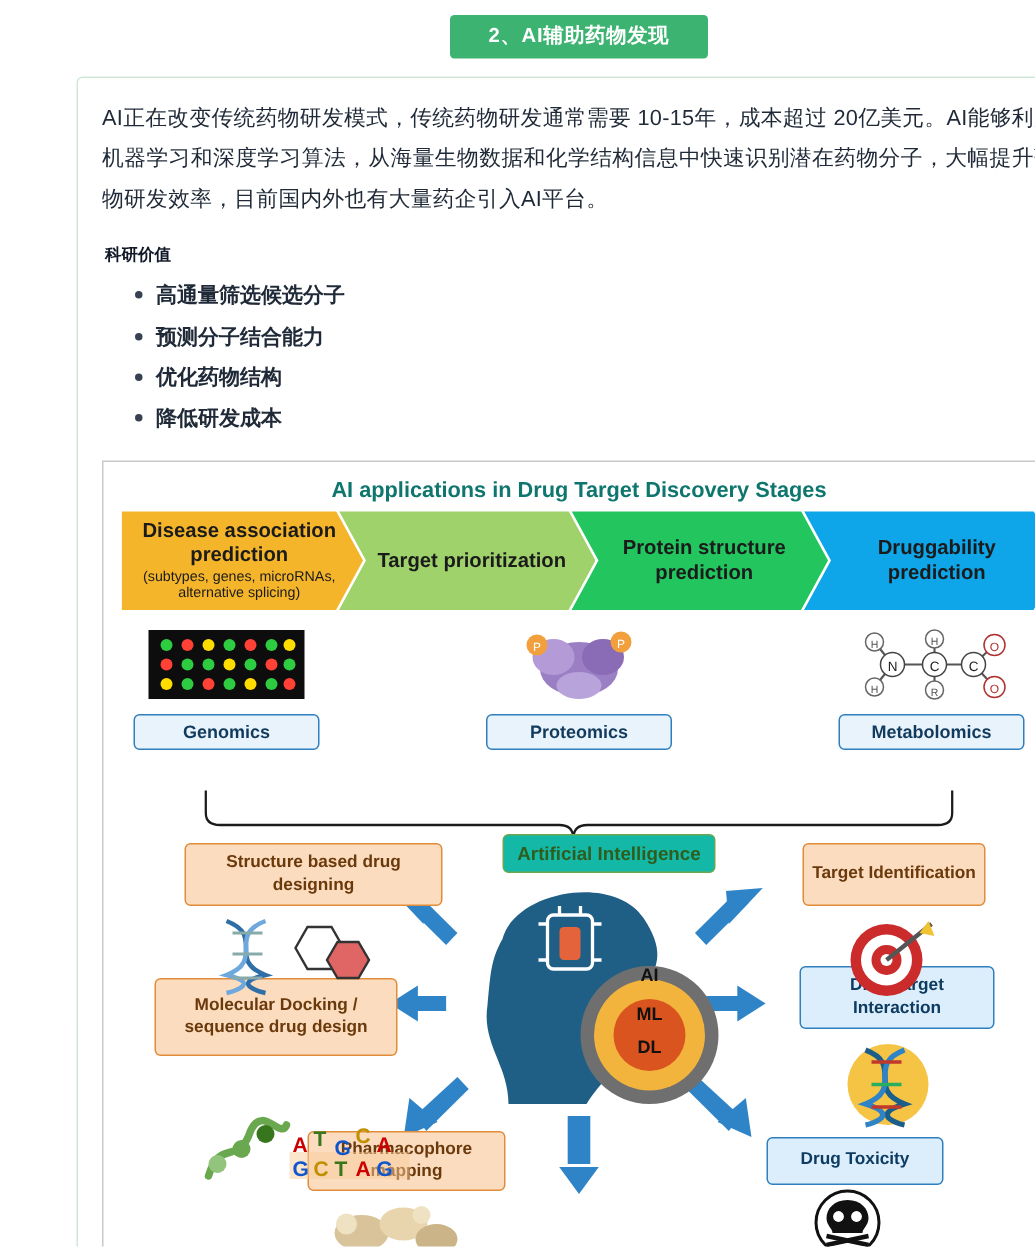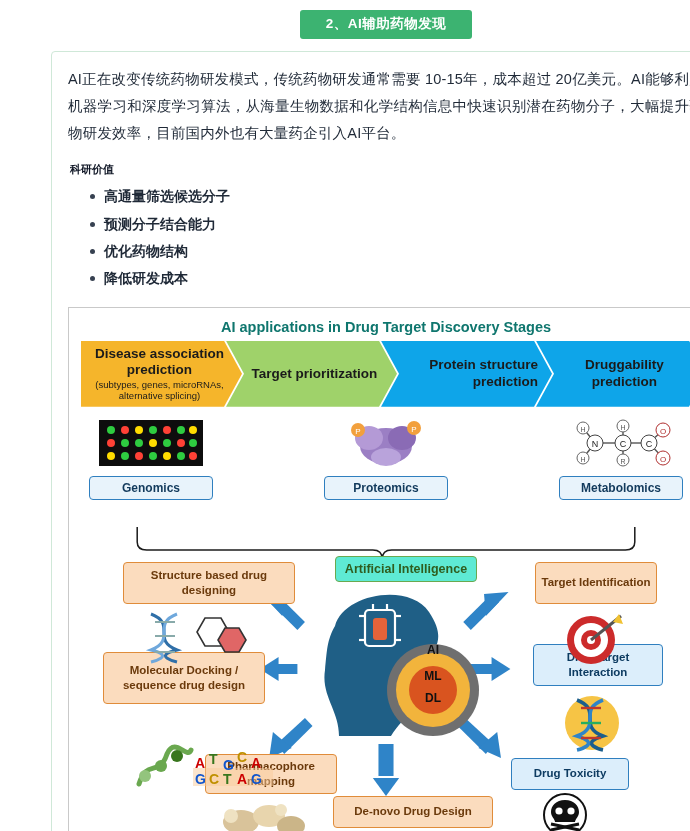--- a/index.html
+++ b/index.html
@@ -131,21 +131,21 @@
     line-height: 1.2;
   }
   .chev:first-child {
     clip-path: polygon(0% 0%, calc(100% - 18px) 0%, 100% 50%, calc(100% - 18px) 100%, 0% 100%);
     padding-left: 10px;
   }
   .chev .cmain { font-weight: bold; font-size: 13.5px; display:block; }
   .chev .csub { font-size: 9.5px; display:block; margin-top: 2px; line-height:1.15;}
   .c1 { background: #f5b52b; }
   .c2 { background: #9fd26a; }
-  .c3 { background: #0ea5e9; text-align: right; }
+  .c3 { background: #22c55e; }
   .c4 { background: #0ea5e9; }
 
   
   .omics-row {
     display: flex;
     justify-content: space-between;
     margin: 8px 14px 0 14px;
   }
   .omics {
     width: 124px;
@@ -196,21 +196,21 @@
     text-align: center;
     display: flex;
     align-items: center;
     justify-content: center;
     line-height: 1.25;
     padding: 3px 4px;
     box-sizing: border-box;
   }
   .aibox {
     position: absolute;
-    background: #5eead4;
+    background: #14b8a6;
     border: 1.5px solid #6aa84f;
     border-radius: 4px;
     color: #2f5d1e;
     font-size: 12.5px;
     font-weight: bold;
     text-align: center;
     display: flex;
     align-items: center;
     justify-content: center;
     padding: 4px 6px;
@@ -418,21 +418,20 @@
         </div>
 
         <div class="obox" style="left:48px; top:248px; width:172px; height:42px;">Structure based drug designing</div>
         <div class="obox" style="left:130px; top:440px; width:132px; height:40px;">Pharmacophore mapping</div>
         <div class="obox" style="left:28px; top:338px; width:162px; height:52px;">Molecular Docking / sequence drug design</div>
 
         <div class="obox" style="left:460px; top:248px; width:122px; height:42px;">Target Identification</div>
         <div class="bbox" style="left:458px; top:330px; width:130px; height:42px;">Drug-target Interaction</div>
         <div class="bbox" style="left:436px; top:444px; width:118px; height:32px;">Drug Toxicity</div>
 
-        <div class="obox" style="left:258px; top:482px; width:160px; height:32px;">De-novo Drug Design</div>
 
         <div class="fig-abs" style="left:62px; top:296px;">
           <svg width="56" height="56" viewBox="0 0 56 56">
             <path d="M14 4 C40 14, 14 30, 40 40 C14 46, 40 52, 40 52" stroke="#2f6fa8" stroke-width="3" fill="none"></path>
             <path d="M40 4 C14 14, 40 30, 14 40 C40 46, 14 52, 14 52" stroke="#6fa8dc" stroke-width="3" fill="none"></path>
             <line x1="18" y1="12" x2="38" y2="12" stroke="#8aa" stroke-width="2"></line>
             <line x1="18" y1="26" x2="38" y2="26" stroke="#8aa" stroke-width="2"></line>
             <line x1="18" y1="42" x2="38" y2="42" stroke="#8aa" stroke-width="2"></line>
           </svg>
         </div>

